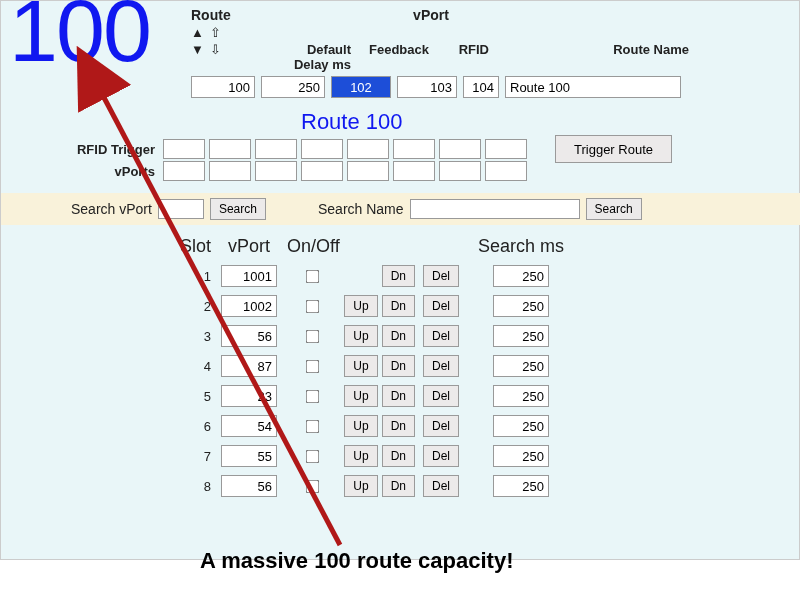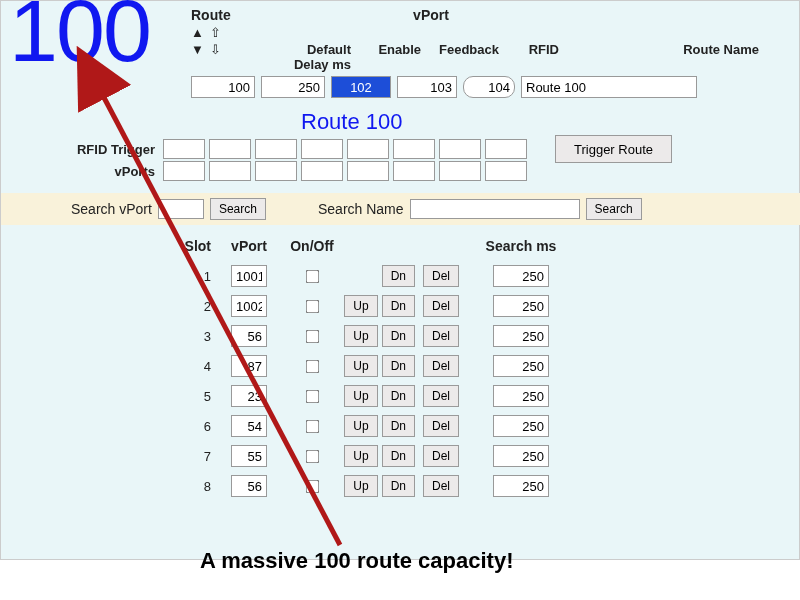--- a/index.html
+++ b/index.html
@@ -146,29 +146,29 @@
   .table {
     position: absolute;
     left: 170px; top: 230px;
   }
   .thead, .trow {
     display: flex;
     align-items: center;
     gap: 8px;
     height: 30px;
   }
-  .thead { font-weight: bold; font-size: 14px; }
+  .thead { font-weight: normal; font-size: 18px; }
   .c-slot  { width: 40px; text-align: right; }
   .c-vport { width: 60px; text-align: center; }
   .c-onoff { width: 50px; text-align: center; }
   .c-updn  { width: 70px; text-align: right; display:flex; gap:4px; justify-content:flex-end;}
   .c-del   { width: 40px; }
   .c-delay { width: 100px; text-align: center; }
   .c-delay.hd { padding-left: 0; }
-  .vpin { width: 36px; }
+  .vpin { width: 56px; }
   .dlin { width: 56px; }
   input[type="checkbox"] { transform: scale(1.05); }
 
   
   .arrow-svg {
     position: absolute;
     left: 0; top: 0;
     width: 800px; height: 600px;
     pointer-events: none;
   }
@@ -200,32 +200,31 @@
       <div style="width:88px;">
         <div class="arrowrow">
           <span class="filled">▼</span>
           <span class="outline">⇩</span>
         </div>
       </div>
       <div class="toplabels2" style="flex:1;">
         <div class="col-delay" style="margin-left:-6px;">
           <span>Default Delay ms</span>
         </div>
-        <div class="col-enable">Enable</div>
         <div class="col-fb">Feedback</div>
         <div class="col-rfid">RFID</div>
         <div class="col-rname">Route Name</div>
       </div>
     </div>
     <div class="topinputs">
       <input class="inp" style="width: 64px;" value="100">
       <input class="inp" style="width: 64px;" value="250">
       <input class="inp sel" style="width: 60px; text-align: center;" value="102">
       <input class="inp" style="width: 60px;" value="103">
-      <input class="inp" style="width: 52px; border-radius: 10px;" value="104">
+      <input class="inp" style="width: 36px;" value="104">
       <input class="inp left" style="width: 176px;" value="Route 100">
     </div>
   </div>
 
   <div class="routeTitle">Route 100</div>
 
   <div class="row-trigger">
     <div class="lbl-right">RFID Trigger</div>
     <input class="tiny" style="">
     <input class="tiny" style="">

